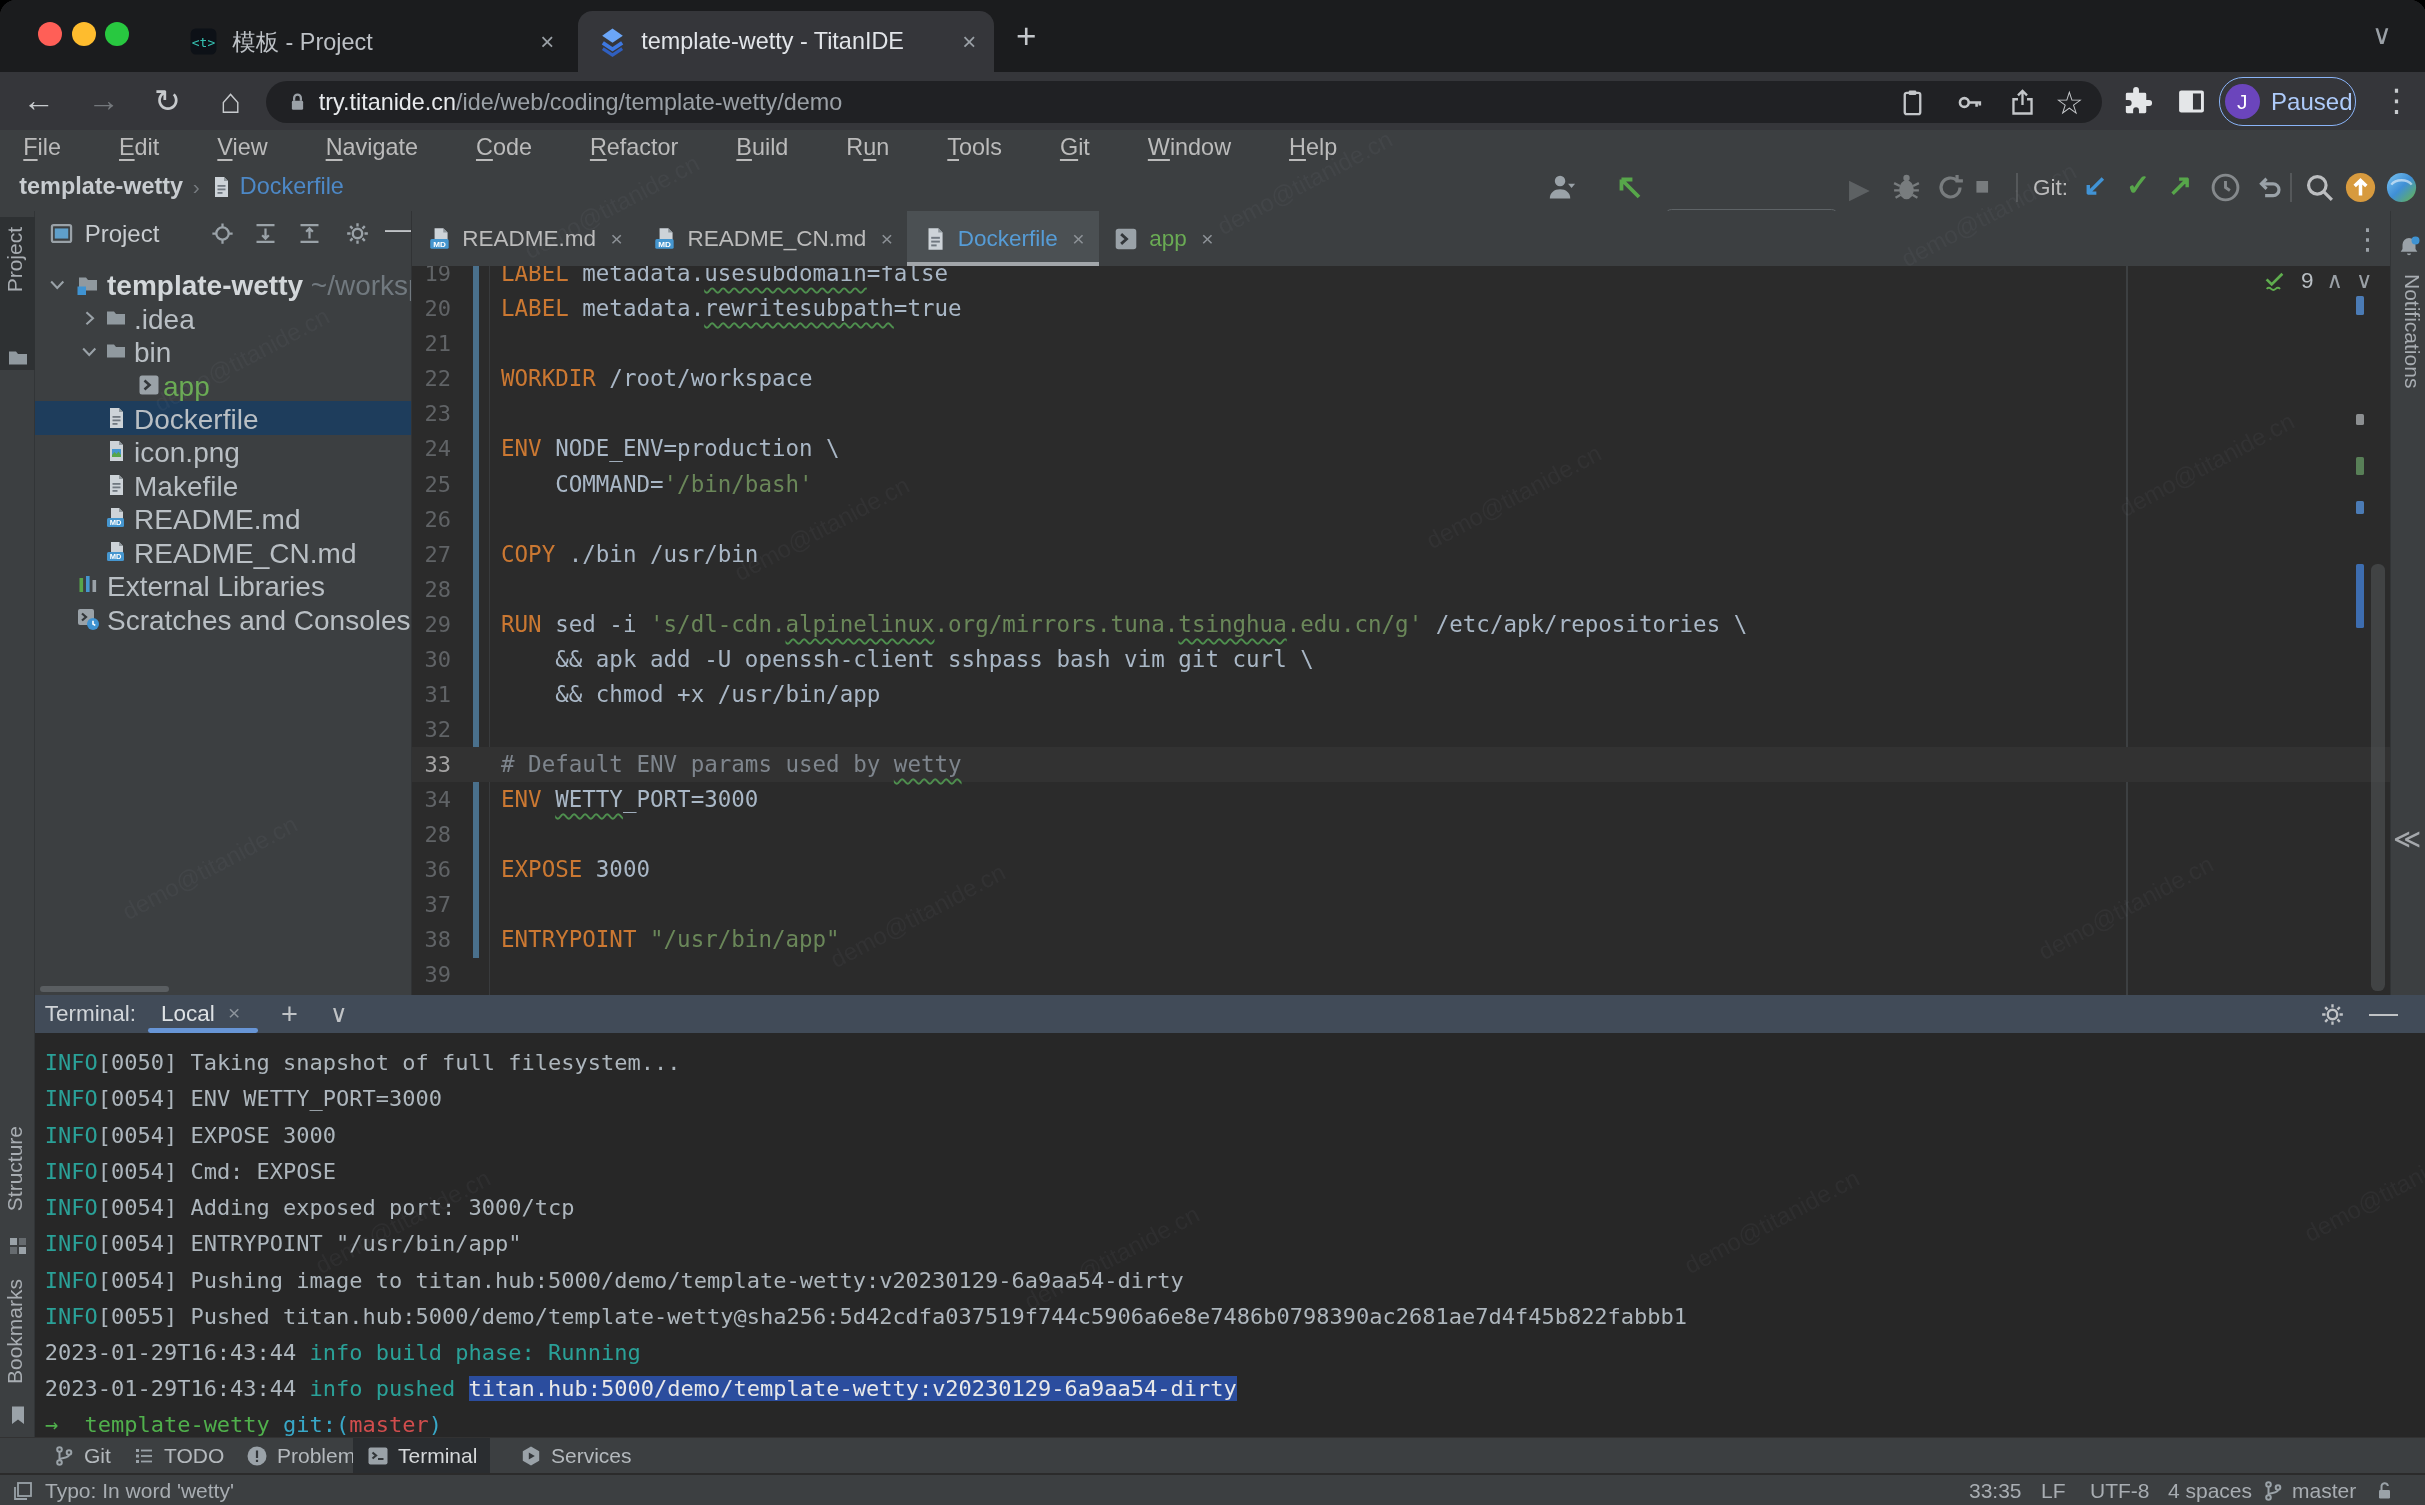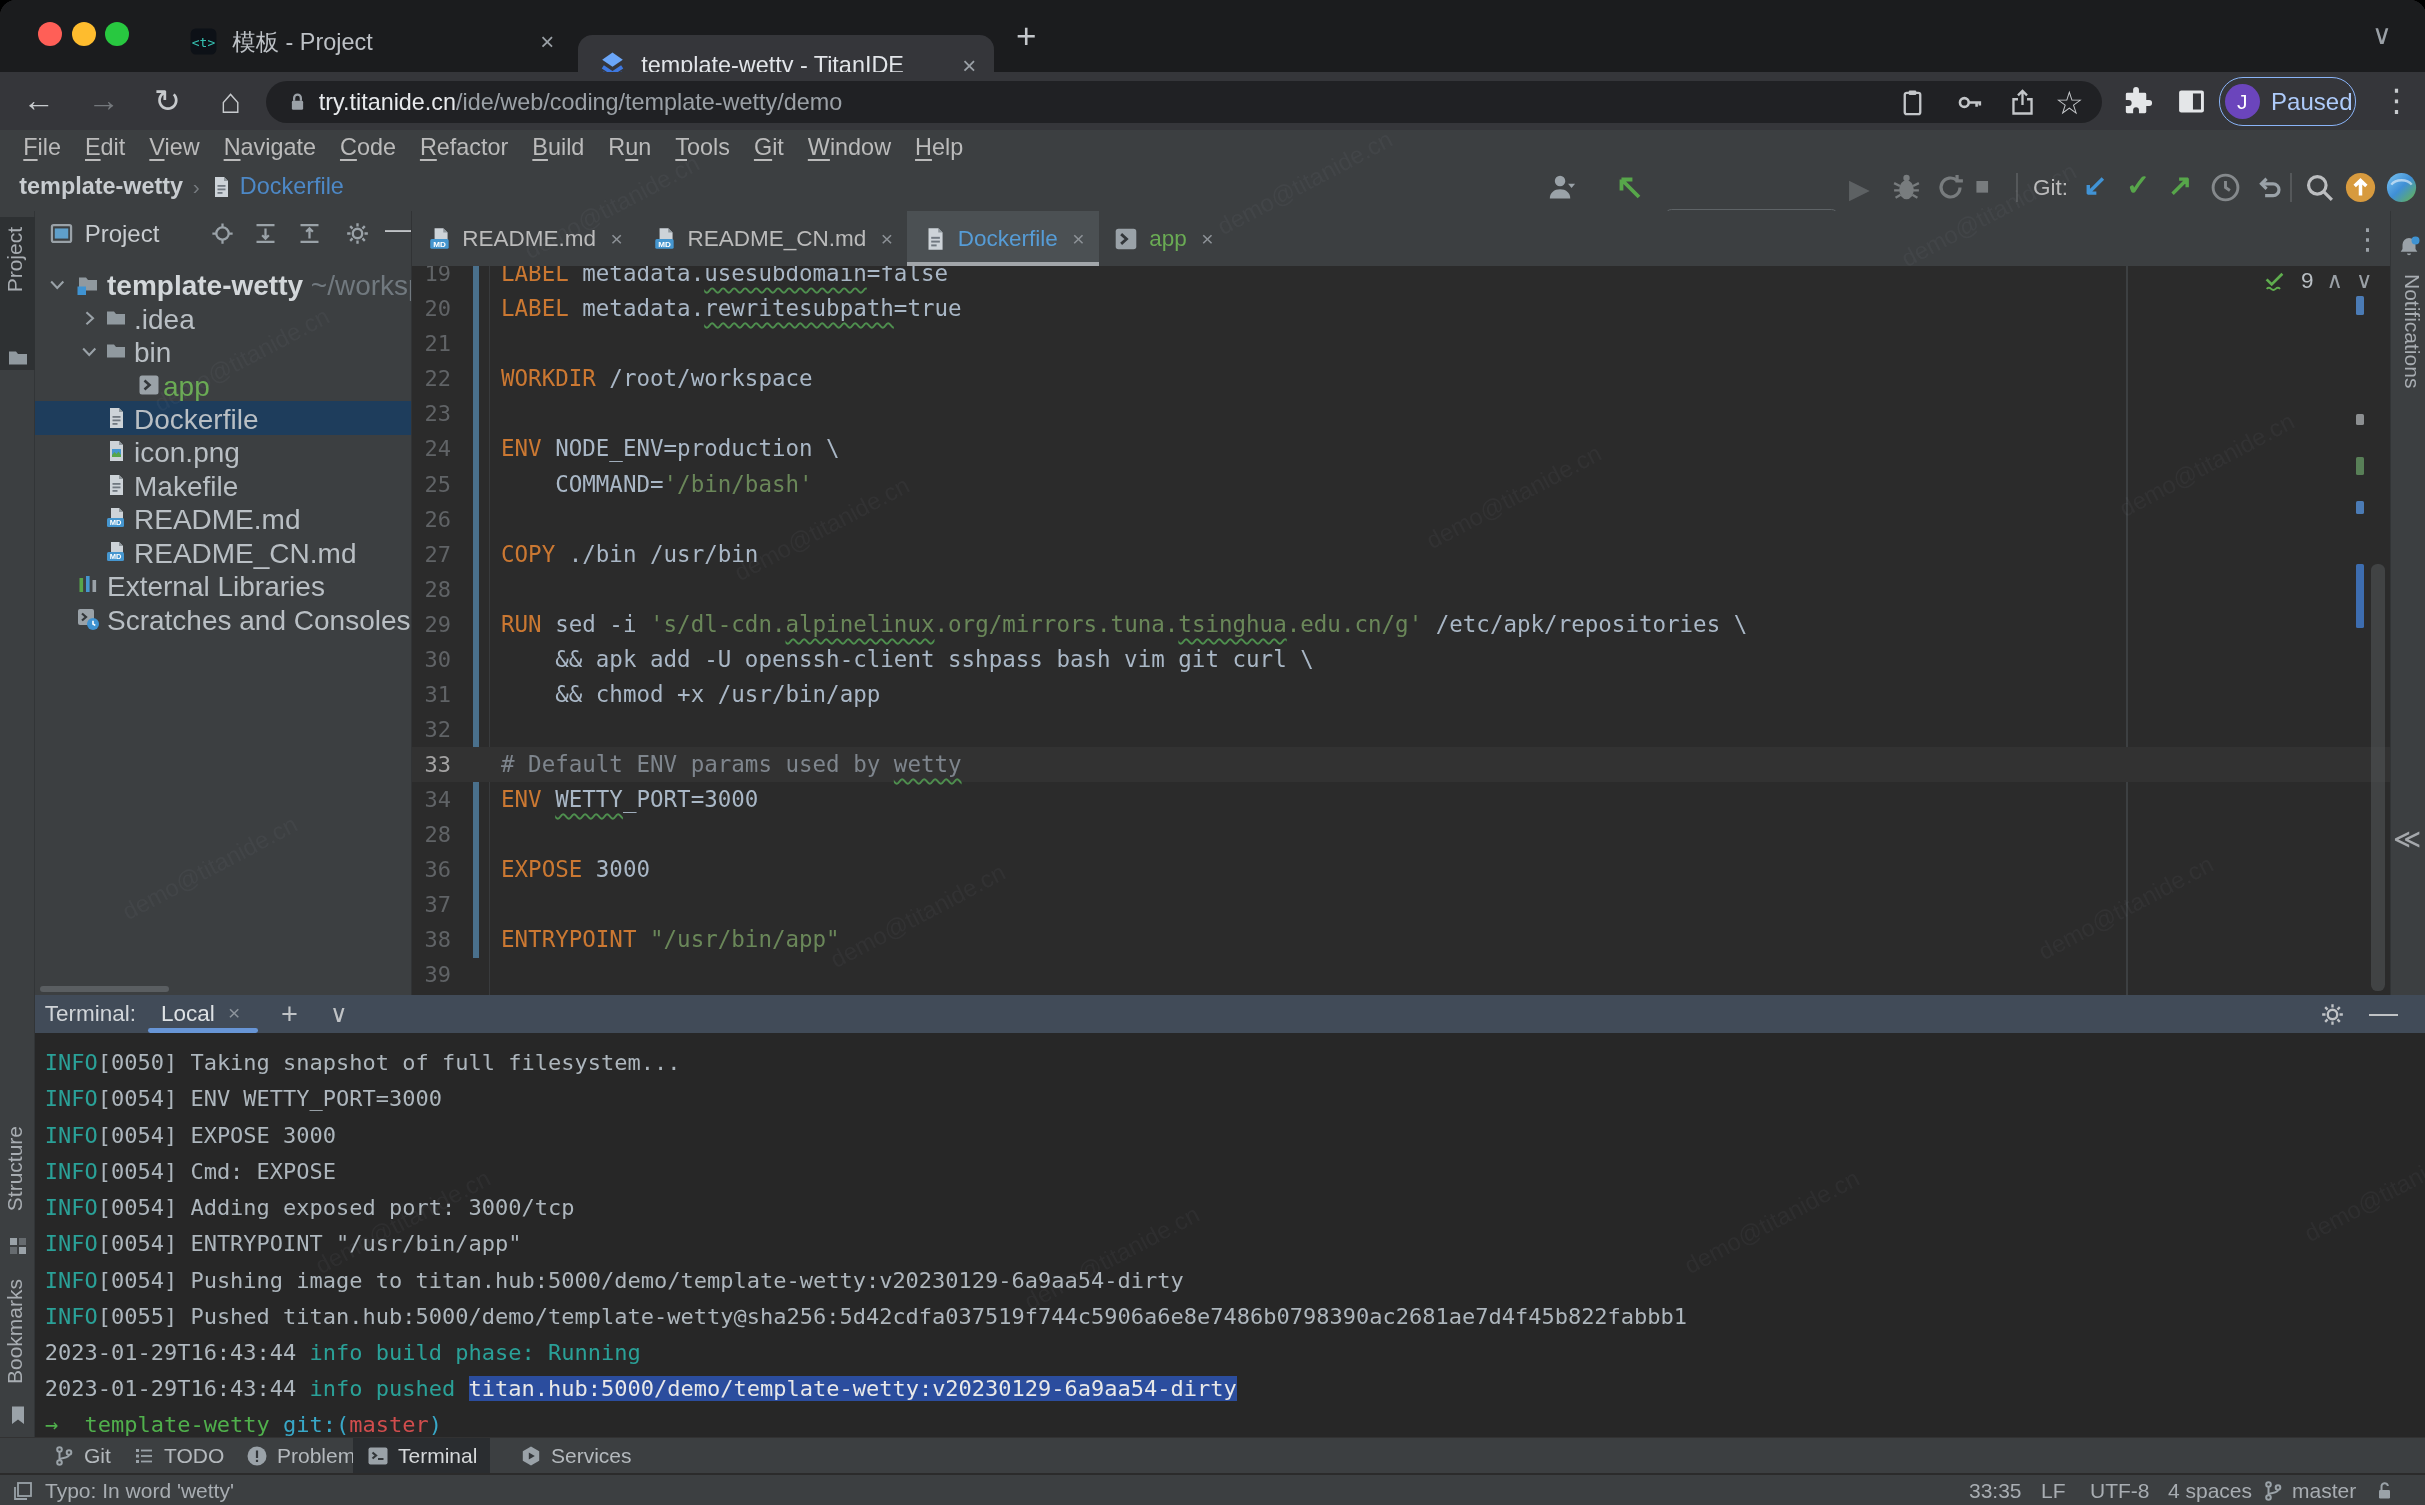--- a/index.html
+++ b/index.html
@@ -28,21 +28,21 @@
   .pillic{position:absolute;top:87px;width:31px;height:31px;}
   .star{position:absolute;top:84px;font-size:32px;color:#c7cacd;}
   .profile{position:absolute;left:2219px;top:77px;width:135px;height:47px;border:1.6px solid #8ab4f8;
     border-radius:24px;display:flex;align-items:center;background:#35363a;}
   .avatar{width:35px;height:35px;border-radius:50%;background:#6b45bc;color:#fff;font-size:21px;
     display:flex;align-items:center;justify-content:center;margin-left:4.8px;}
   .paused{color:#aecbfa;font-size:24px;margin-left:11.3px;}
   .kebab{position:absolute;font-size:31px;color:#c7cacd;}
   
   .menubar{position:absolute;left:0;top:130px;width:2426px;height:35px;background:#3c3f41;
-    display:flex;align-items:center;padding-left:11.3px;box-sizing:border-box;}
+    display:flex;align-items:center;padding-left:11.3px;box-sizing:border-box;gap:34px;}
   .menu-item{color:#bbbbbb;font-size:23.4px;padding:0 12px;}
   .menu-item u{text-underline-offset:4px;text-decoration-thickness:1.6px;}
   .toolrow{position:absolute;left:0;top:165px;width:2426px;height:46px;background:#3c3f41;}
   .crumb{position:absolute;left:19.3px;top:8px;display:flex;align-items:center;font-size:23.4px;}
   .crumb .proj{color:#c8ccd0;font-weight:bold;}
   .crumb .sep{color:#777c80;margin:0 9.7px;font-size:21px;}
   .crumb .ic{width:24px;height:24px;margin-right:6.4px;}
   .crumb .file{color:#4d88c6;}
   .tbic{position:absolute;top:4.8px;width:35px;height:35px;}
   .tbtxt{position:absolute;top:9.7px;font-size:22.5px;color:#bbbbbb;}
@@ -152,21 +152,21 @@
         <div class="btab" style="left: 169px; width: 403px;">
           <span class="ic">
             <svg viewBox="0 0 24 24" style="font-size:29px">
               <rect x="2" y="2" width="20" height="20" rx="4" fill="#0d1117"></rect>
               <text x="12" y="16.5" text-anchor="middle" font-size="10" font-family="DejaVu Sans Mono,monospace" fill="#35c0b0">&lt;t&gt;</text>
             </svg>
           </span>
           <span style="flex: 1 1 0%; overflow: hidden; white-space: nowrap;">模板 - Project</span>
           <span class="x">×</span>
         </div>
-        <div class="btab active" style="left: 578px; width: 416px; margin-top: 24px;">
+        <div class="btab active" style="left: 578px; width: 416px;">
           <span class="ic">
             <svg viewBox="0 0 24 24">
               <path d="M12 2l8 5.5-8 5.5-8-5.5z" fill="#6ba6f8"></path>
               <path d="M4.5 13l7.5 5 7.5-5" fill="none" stroke="#3e78e0" stroke-width="3"></path>
               <path d="M4.5 17.5l7.5 5 7.5-5" fill="none" stroke="#2f5fc0" stroke-width="2.4"></path>
             </svg>
           </span>
           <span style="flex: 1 1 0%; overflow: hidden; white-space: nowrap;">template-wetty - TitanIDE</span>
           <span class="x">×</span>
         </div>

